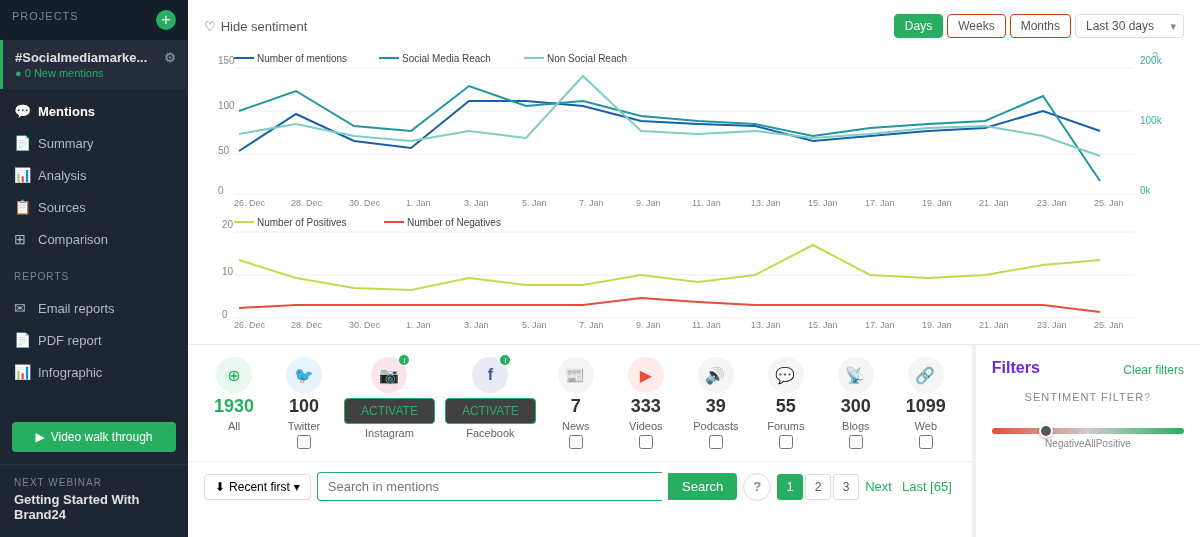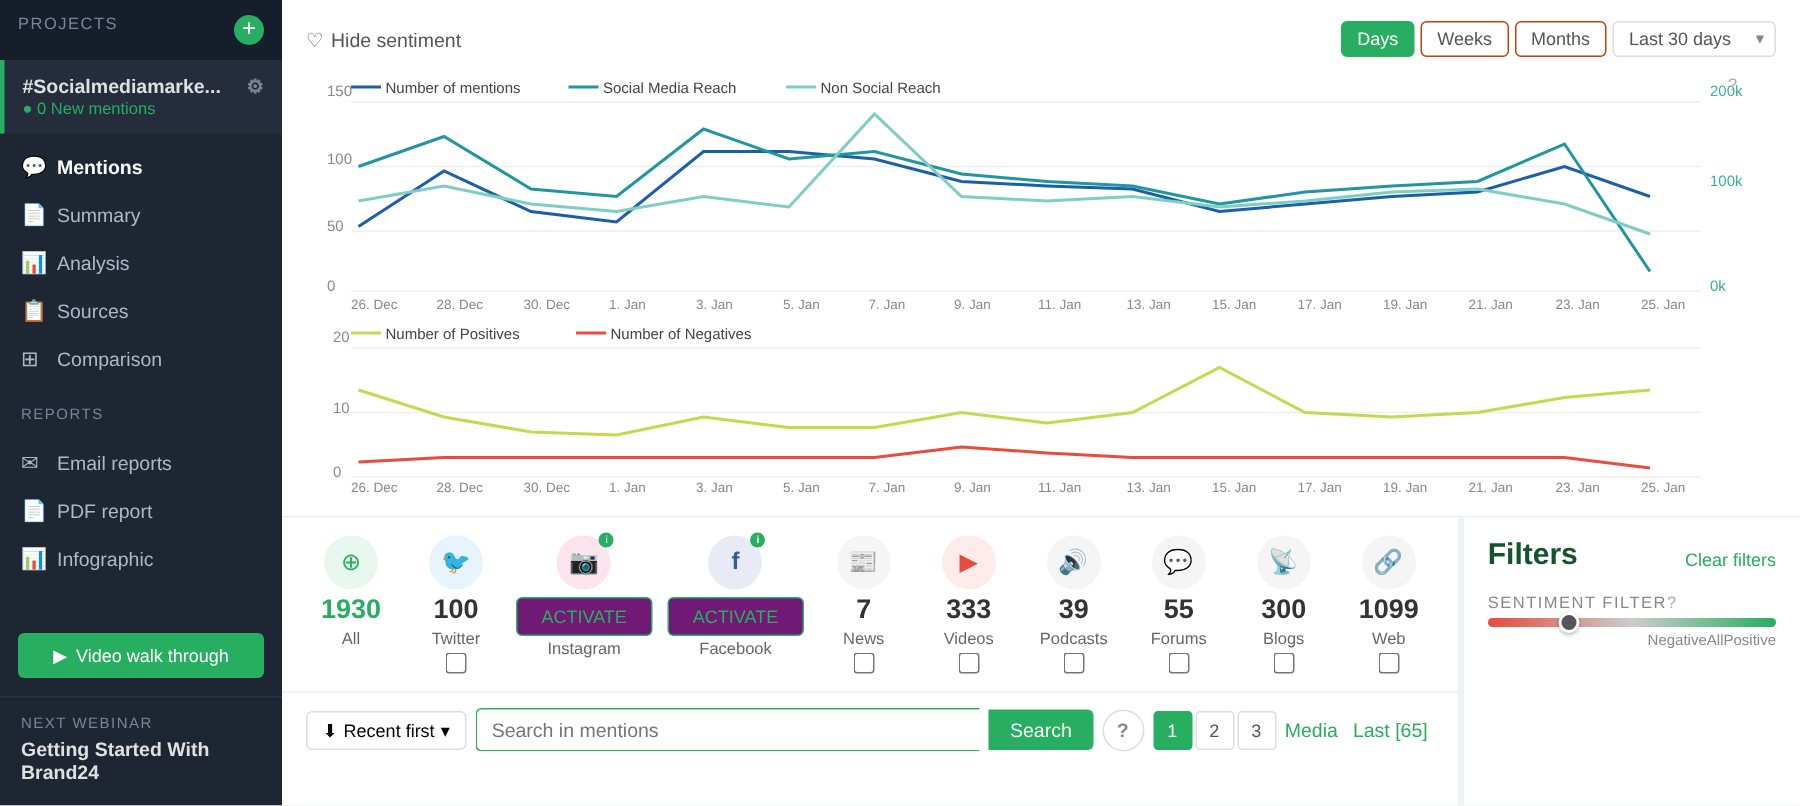--- a/index.html
+++ b/index.html
@@ -43,42 +43,42 @@
     .time-btn.active { background: #27ae60; color: white; border-color: #27ae60; }
     .date-range-select { border: 1px solid #ddd; background: white; color: #555; padding: 4px 28px 4px 10px; border-radius: 4px; font-size: 12px; cursor: pointer; appearance: none; position: relative; }
     .date-range-wrap { position: relative; display: inline-block; }
     .date-range-wrap::after { content: '▾'; position: absolute; right: 8px; top: 50%; transform: translateY(-50%); color: #888; pointer-events: none; font-size: 11px; }
     svg.chart { display: block; }
     .filters-panel { width: 230px; background: white; border-left: 4px solid #f0f2f5; padding: 14px 16px; }
     .source-item { display: flex; flex-direction: column; align-items: center; gap: 3px; min-width: 60px; }
     .source-count { font-size: 18px; font-weight: 700; color: #27ae60; }
     .source-label { font-size: 11px; color: #666; }
     .source-checkbox { width: 14px; height: 14px; }
-    .activate-btn { border: 1px solid #27ae60; color: #27ae60; background: #701a75; padding: 5px 16px; border-radius: 4px; font-size: 12px; cursor: pointer; margin-top: 2px; }
+    .activate-btn { border: 1px solid #27ae60; color: #27ae60; background: #404040; padding: 5px 16px; border-radius: 4px; font-size: 12px; cursor: pointer; margin-top: 2px; }
 
     .count-normal { font-size: 18px; font-weight: 700; color: #333; }
 
     .search-bar-row { display: flex; align-items: center; gap: 6px; padding: 10px 16px; background: white; border-top: 1px solid #eee; }
     .sort-btn { border: 1px solid #ddd; background: white; padding: 5px 10px; border-radius: 4px; font-size: 12px; cursor: pointer; display: flex; align-items: center; gap: 4px; white-space: nowrap; }
     .search-input { flex: 1; border: 1px solid #27ae60; border-right: none; padding: 6px 10px; border-radius: 4px 0 0 4px; font-size: 13px; outline: none; }
     .search-btn { background: #27ae60; color: white; border: none; padding: 6px 14px; border-radius: 0 4px 4px 0; font-size: 13px; cursor: pointer; }
     .help-btn { border: 1px solid #ddd; background: white; color: #888; width: 28px; height: 28px; border-radius: 50%; cursor: pointer; font-size: 13px; font-weight: bold; display: flex; align-items: center; justify-content: center; }
 
     .pagination { display: flex; align-items: center; gap: 2px; font-size: 13px; }
     .page-btn { border: 1px solid #27ae60; background: #27ae60; color: white; width: 26px; height: 26px; border-radius: 3px; cursor: pointer; display: flex; align-items: center; justify-content: center; font-size: 12px; }
     .page-btn-outline { border: 1px solid #ddd; background: white; color: #555; width: 26px; height: 26px; border-radius: 3px; cursor: pointer; display: flex; align-items: center; justify-content: center; font-size: 12px; }
     .page-link { color: #27ae60; cursor: pointer; font-size: 13px; padding: 0 4px; }
 
-    .filters-title { font-size: 20px; font-weight: 600; color: #14532d; margin-bottom: 4px; }
+    .filters-title { font-size: 16px; font-weight: 600; color: #6d28d9; margin-bottom: 4px; }
     .clear-filters { color: #27ae60; font-size: 12px; cursor: pointer; }
     .filters-header { display: flex; justify-content: space-between; align-items: center; margin-bottom: 10px; }
-    .sentiment-filter-label { font-size: 11px; color: #888; letter-spacing: 1px; text-transform: uppercase; display: flex; justify-content: flex-start; align-items: center; margin-bottom: 4px; }
+    .sentiment-filter-label { font-size: 11px; color: #888; letter-spacing: 1px; text-transform: uppercase; display: flex; justify-content: center; align-items: center; margin-bottom: 25px; }
     .sentiment-slider { position: relative; height: 6px; border-radius: 3px; background: linear-gradient(to right, #e74c3c 0%, #ccc 50%, #27ae60 100%); margin-bottom: 4px; }
     .slider-thumb { position: absolute; left: 28%; top: 50%; transform: translate(-50%, -50%); width: 14px; height: 14px; border-radius: 50%; background: #555; border: 2px solid white; box-shadow: 0 1px 3px rgba(0,0,0,0.3); cursor: pointer; }
-    .sentiment-labels { display: flex; justify-content: flex-end; font-size: 10px; color: #888; margin-top: 2px; }
+    .sentiment-labels { display: flex; justify-content: center; font-size: 10px; color: #888; margin-top: 2px; }
 
     
     .info-dot { position: absolute; top: -2px; right: -2px; width: 10px; height: 10px; background: #27ae60; border-radius: 50%; font-size: 7px; color: white; display: flex; align-items: center; justify-content: center; }
   </style>
 </head>
 <body>
 
 <div class="sidebar">
   <div class="sidebar-top">
     <span class="projects-label">PROJECTS</span>
@@ -341,21 +341,21 @@
           <span>Recent first</span>
           <span>▾</span>
         </button>
         <input class="search-input" type="text" placeholder="Search in mentions" style="">
         <button class="search-btn">Search</button>
         <button class="help-btn">?</button>
         <div class="pagination">
           <button class="page-btn">1</button>
           <button class="page-btn-outline">2</button>
           <button class="page-btn-outline">3</button>
-          <span class="page-link">Media</span>
+          <span class="page-link">Next</span>
           <span class="page-link">Last [65]</span>
         </div>
       </div>
     </div>
 
     <div class="filters-panel">
       <div class="filters-header">
         <span class="filters-title">Filters</span>
         <span class="clear-filters">Clear filters</span>
       </div>

